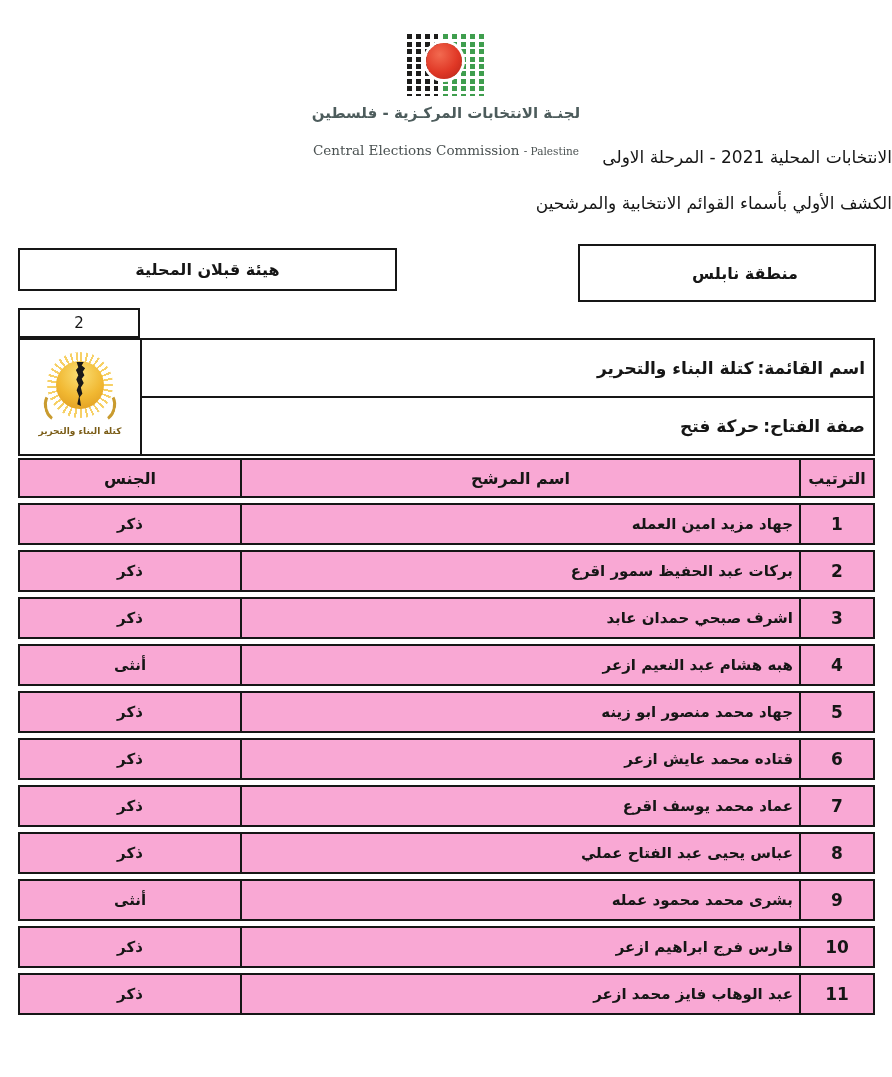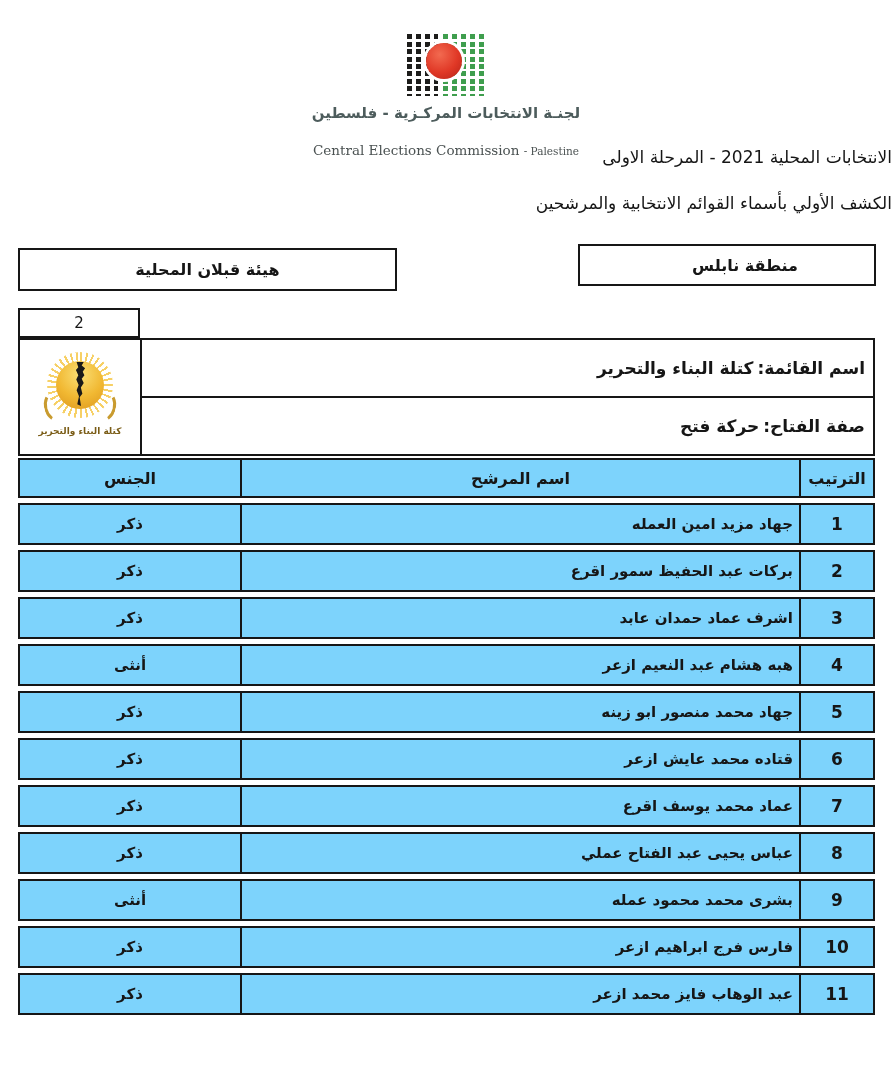--- a/index.html
+++ b/index.html
@@ -41,21 +41,21 @@
   .cec-name-en { direction:ltr; font-family:"DejaVu Serif", serif; font-size:13.5px; color:#4b5252; margin-top:20px; }
   .cec-name-en .suffix { font-size:10.5px; }
 
   
   .doc-title { position:absolute; width:100%; font-weight:normal; font-size:17px; }
   .doc-title.t1 { top:147px; }
   .doc-title.t2 { top:193px; }
 
   
   .hbox { position:absolute; border:2px solid #161616; display:flex; align-items:center; justify-content:center; font-weight:bold; font-size:16px; }
-  .hbox.region    { top:244px; left:578px; width:298px; height:42px;padding-left:36px; }
+  .hbox.region    { top:244px; left:578px; width:298px; height:58px;padding-left:36px; }
   .hbox.authority { top:248px; left:18px;  width:379px; height:43px; }
 
   
   .list-number { position:absolute; top:308px; left:18px; width:122px; height:30px; border:2px solid #161616; display:flex; align-items:center; justify-content:center; font-size:15px; }
 
   
   .info-box { position:absolute; top:338px; left:18px; width:857px; height:118px; border:2px solid #161616; display:grid; direction:ltr; grid-template-columns:122px 1fr; }
   .emblem-cell { border-right:2px solid #161616; display:flex; align-items:center; justify-content:center; }
   .info-rows { direction:rtl; display:flex; flex-direction:column; }
   .info-row { flex:1; display:flex; align-items:center; padding-right:8px; font-size:17px; font-weight:bold; gap:4px; }
@@ -71,21 +71,21 @@
   .pal-map { position:absolute; left:50%; top:26px; transform:translate(-50%,-50%); width:17px; height:44px; background:#191919;
     clip-path:polygon(30% 0, 72% 0, 60% 8%, 80% 14%, 66% 22%, 76% 30%, 60% 38%, 72% 48%, 55% 58%, 64% 72%, 48% 80%, 56% 100%, 34% 96%, 44% 78%, 30% 64%, 42% 52%, 28% 40%, 40% 30%, 26% 18%, 40% 12%); }
   .wheat { position:absolute; bottom:2px; width:26px; height:32px; border:3px solid transparent; border-radius:50%; }
   .wheat.left  { left:2px;  border-left:3px solid #c99b2f;  transform:rotate(-14deg); }
   .wheat.right { right:2px; border-right:3px solid #c99b2f; transform:rotate(14deg); }
   .party-name { font-size:9px; font-weight:bold; color:#7a5c16; margin-top:2px; white-space:nowrap; }
 
   
   .table-wrap { position:absolute; top:453px; left:18px; width:857px; }
   table.candidates { width:857px; border-collapse:separate; border-spacing:0 5px; table-layout:fixed; }
-  .candidates th, .candidates td { background:#7dd3fc; vertical-align:middle; }
+  .candidates th, .candidates td { background:#f9a8d4; vertical-align:middle; }
   .c-order  { border:2px solid #161616; text-align:center; }
   .c-name   { border-top:2px solid #161616; border-bottom:2px solid #161616; border-left:2px solid #161616; text-align:right; padding-right:6px; }
   .c-gender { border-top:2px solid #161616; border-bottom:2px solid #161616; border-left:2px solid #161616; text-align:center; }
   .candidates th { height:40px; font-size:16px; font-weight:bold; }
   .candidates th.c-name { text-align:center; padding-right:0; }
   .candidates td { height:42px; font-size:15px; font-weight:bold; }
   .candidates td.c-order { font-size:17px; }
 </style>
 </head>
 <body>
@@ -158,21 +158,21 @@
           <td class="c-name">جهاد مزيد امين العمله</td>
           <td class="c-gender">ذكر</td>
         </tr>
         <tr>
           <td class="c-order">2</td>
           <td class="c-name">بركات عبد الحفيظ سمور اقرع</td>
           <td class="c-gender">ذكر</td>
         </tr>
         <tr>
           <td class="c-order">3</td>
-          <td class="c-name">اشرف عماد حمدان عابد</td>
+          <td class="c-name">اشرف صبحي حمدان عابد</td>
           <td class="c-gender">ذكر</td>
         </tr>
         <tr>
           <td class="c-order">4</td>
           <td class="c-name">هبه هشام عبد النعيم ازعر</td>
           <td class="c-gender">أنثى</td>
         </tr>
         <tr>
           <td class="c-order">5</td>
           <td class="c-name">جهاد محمد منصور ابو زينه</td>

